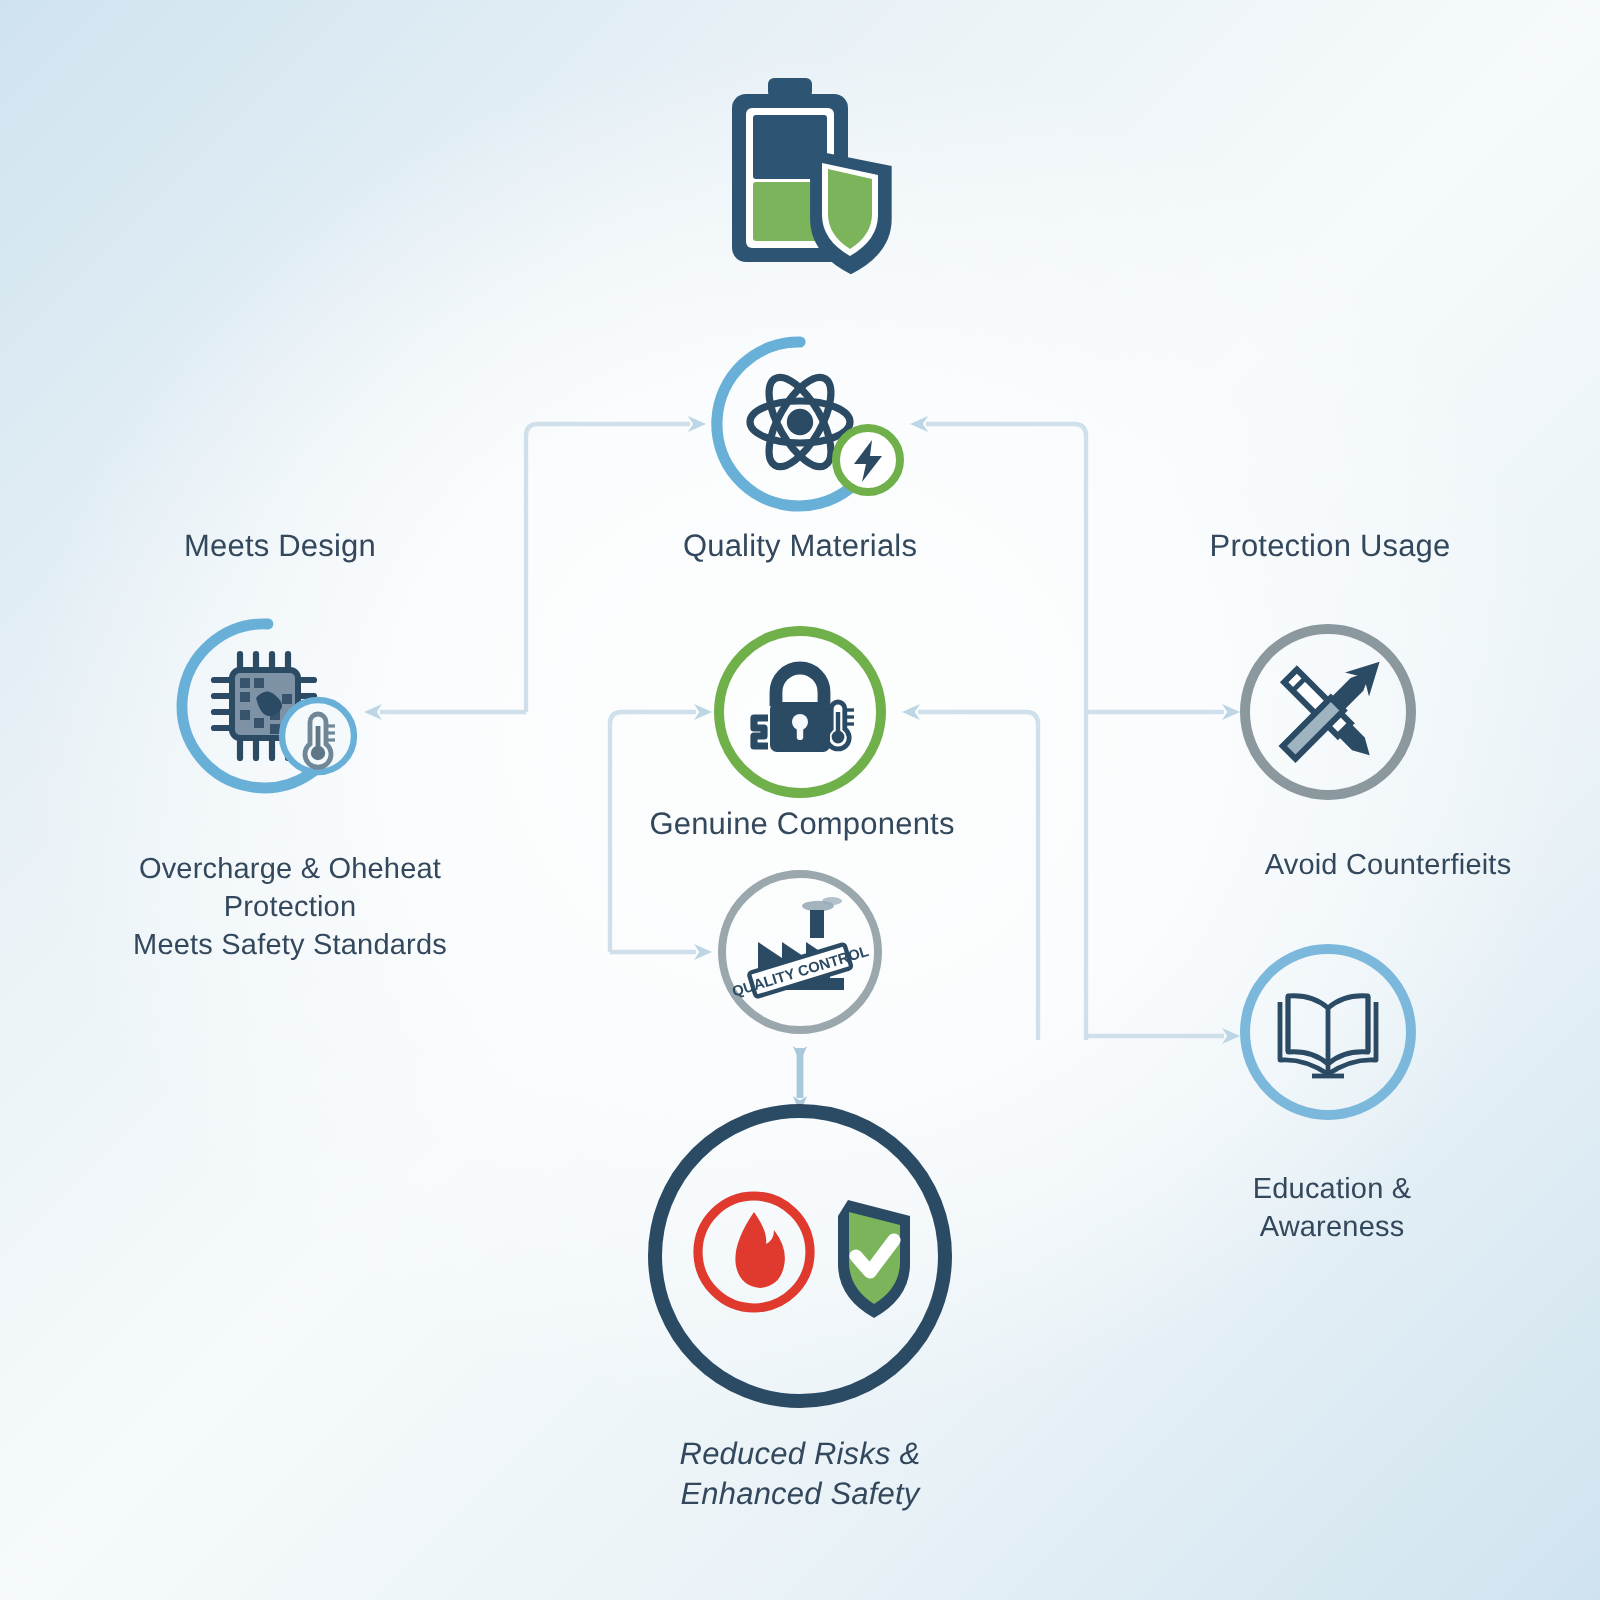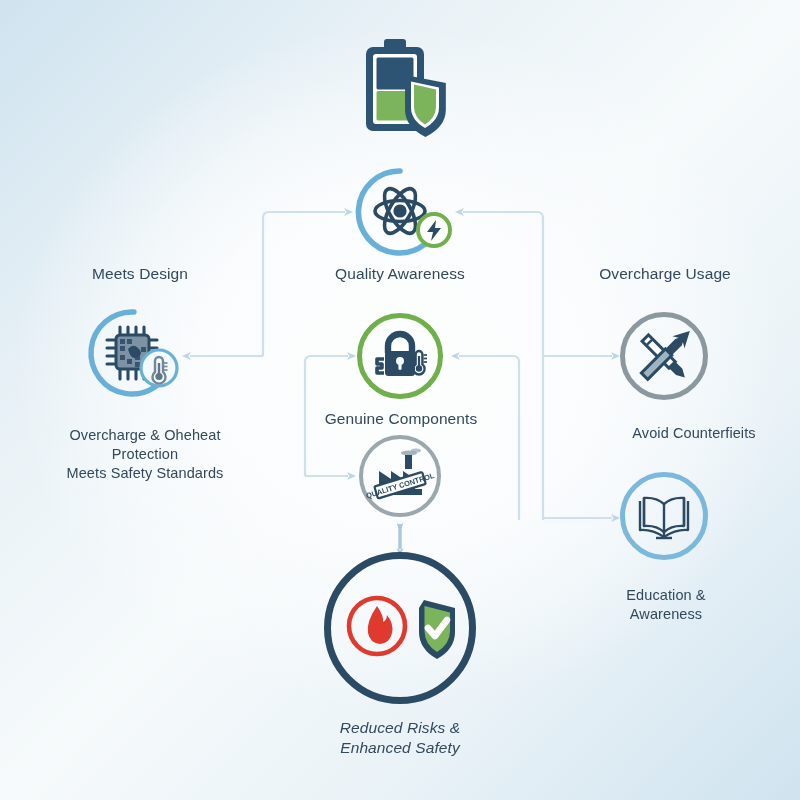--- a/index.html
+++ b/index.html
@@ -82,21 +82,21 @@
         <ellipse rx="25" ry="10.5" fill="none" stroke="#2b4a63" stroke-width="3.6"></ellipse>
         <ellipse rx="25" ry="10.5" fill="none" stroke="#2b4a63" stroke-width="3.6" transform="rotate(60)"></ellipse>
         <ellipse rx="25" ry="10.5" fill="none" stroke="#2b4a63" stroke-width="3.6" transform="rotate(120)"></ellipse>
         <circle r="6.6" fill="#2b4a63"></circle>
       </g>
       <circle cx="79" cy="63" r="16" fill="#ffffff" stroke="#6fb04a" stroke-width="4"></circle>
       <path d="M81,53 L72,65 L78,65 L76,74 L86,61 L80,61 Z" fill="#2b4a63"></path>
     </svg>
   </div>
 
-  <div class="label lbl-main" style="left:290px;top:264px;width:220px;">Quality Awareness</div>
+  <div class="label lbl-main" style="left:290px;top:264px;width:220px;">Quality Materials</div>
 
   <div class="label lbl-main" style="left:40px;top:264px;width:200px;">Meets Design</div>
 
   <div class="node" style="left:88px;top:307px;">
     <svg width="96" height="96" viewBox="0 0 96 96">
       <path d="M46,5 a41,41 0 1,0 38,50" fill="none" stroke="#69b0d8" stroke-width="5.4" stroke-linecap="round"></path>
       <g stroke="#2b4a63" stroke-width="3.1" stroke-linecap="round">
         <line x1="32" y1="20" x2="32" y2="30"></line>
           <line x1="40" y1="20" x2="40" y2="30"></line>
         <line x1="48" y1="20" x2="48" y2="30"></line>
@@ -158,38 +158,38 @@
         <rect x="60.9" y="43" width="2.2" height="11" fill="#2b4a63"></rect>
         <g stroke="#2b4a63" stroke-width="1.7">
           <line x1="66.5" y1="42" x2="70" y2="42"></line>
             <line x1="66.5" y1="45.5" x2="70" y2="45.5"></line>
           <line x1="66.5" y1="49" x2="70" y2="49"></line>
         </g>
       </g>
     </svg>
   </div>
 
-  <div class="label lbl-main" style="left:290px;top:403px;width:222px;margin-top:6px;">Genuine Components</div>
+  <div class="label lbl-main" style="left:290px;top:403px;width:222px;">Genuine Components</div>
 
   <div class="node" style="left:359px;top:435px;">
     <div class="ring" style="left:0;top:0;width:82px;height:82px;border:4.6px solid #9aa7ac;"></div>
     <svg width="82" height="82" viewBox="0 0 82 82" style="position:absolute;left:0;top:0;">
       <ellipse cx="50" cy="18" rx="8" ry="2.6" fill="#94a7b4" opacity=".85"></ellipse>
       <ellipse cx="57" cy="15.5" rx="5" ry="2" fill="#94a7b4" opacity=".7"></ellipse>
       <rect x="46" y="20" width="7" height="14" fill="#2b4a63"></rect>
       <path d="M20,56 v-20 l12,8 v-8 l12,8 v-8 l12,8 v12 Z" fill="#2b4a63"></path>
       <rect x="19" y="54" width="44" height="6" fill="#2b4a63"></rect>
       <g transform="rotate(-17 41 50)">
         <rect x="16" y="44" width="50" height="12.5" rx="1.5" fill="#ffffff" stroke="#2b4a63" stroke-width="2.2"></rect>
         <text x="41" y="53.2" font-family="'Liberation Sans',sans-serif" font-size="7.4" font-weight="bold" text-anchor="middle" fill="#2b4a63">QUALITY CONTROL</text>
       </g>
     </svg>
   </div>
 
-  <div class="label lbl-main" style="left:560px;top:264px;width:210px;">Overcharge Usage</div>
+  <div class="label lbl-main" style="left:560px;top:264px;width:210px;">Protection Usage</div>
 
   <div class="node" style="left:620px;top:312px;">
     <div class="ring" style="left:0;top:0;width:88px;height:88px;border:5px solid #8b999f;"></div>
     <svg width="88" height="88" viewBox="0 0 88 88" style="position:absolute;left:0;top:0;">
       <g transform="rotate(45 44 44)">
         <path d="M18,40 h38 v9 h-38 Z" fill="#ffffff" stroke="#2b4a63" stroke-width="3"></path>
         <path d="M56,40 h10 l8,4.5 l-8,4.5 h-10 Z" fill="#2b4a63"></path>
         <line x1="24" y1="40" x2="24" y2="49" stroke="#2b4a63" stroke-width="2.4"></line>
       </g>
       <g transform="rotate(-45 44 44)">

